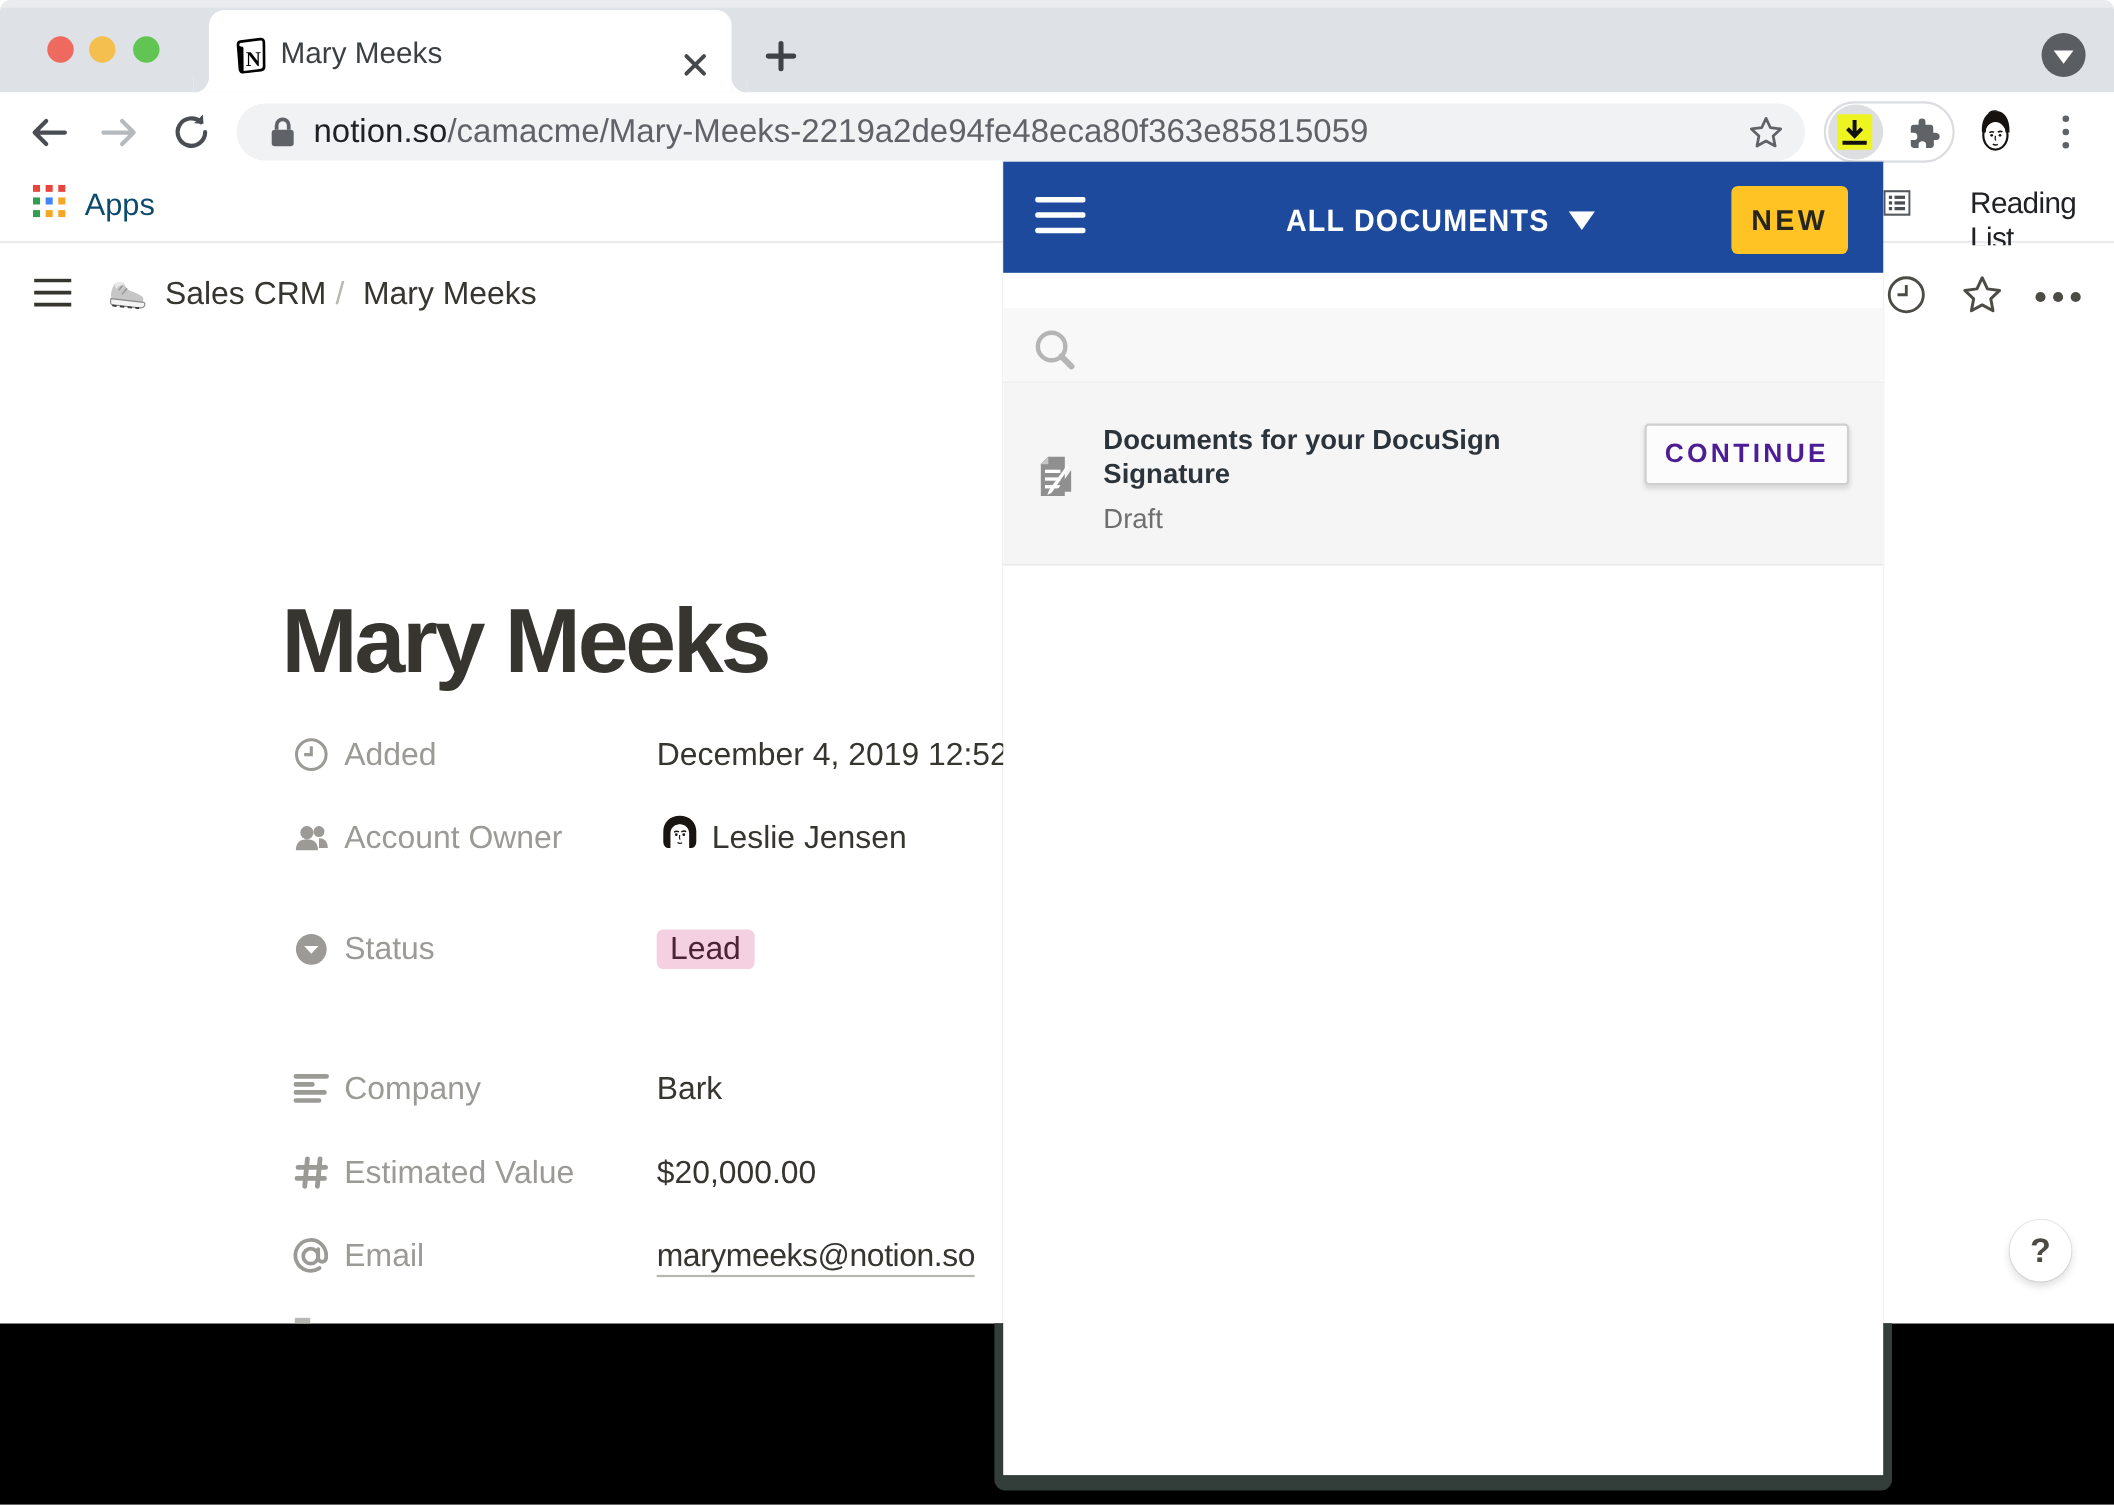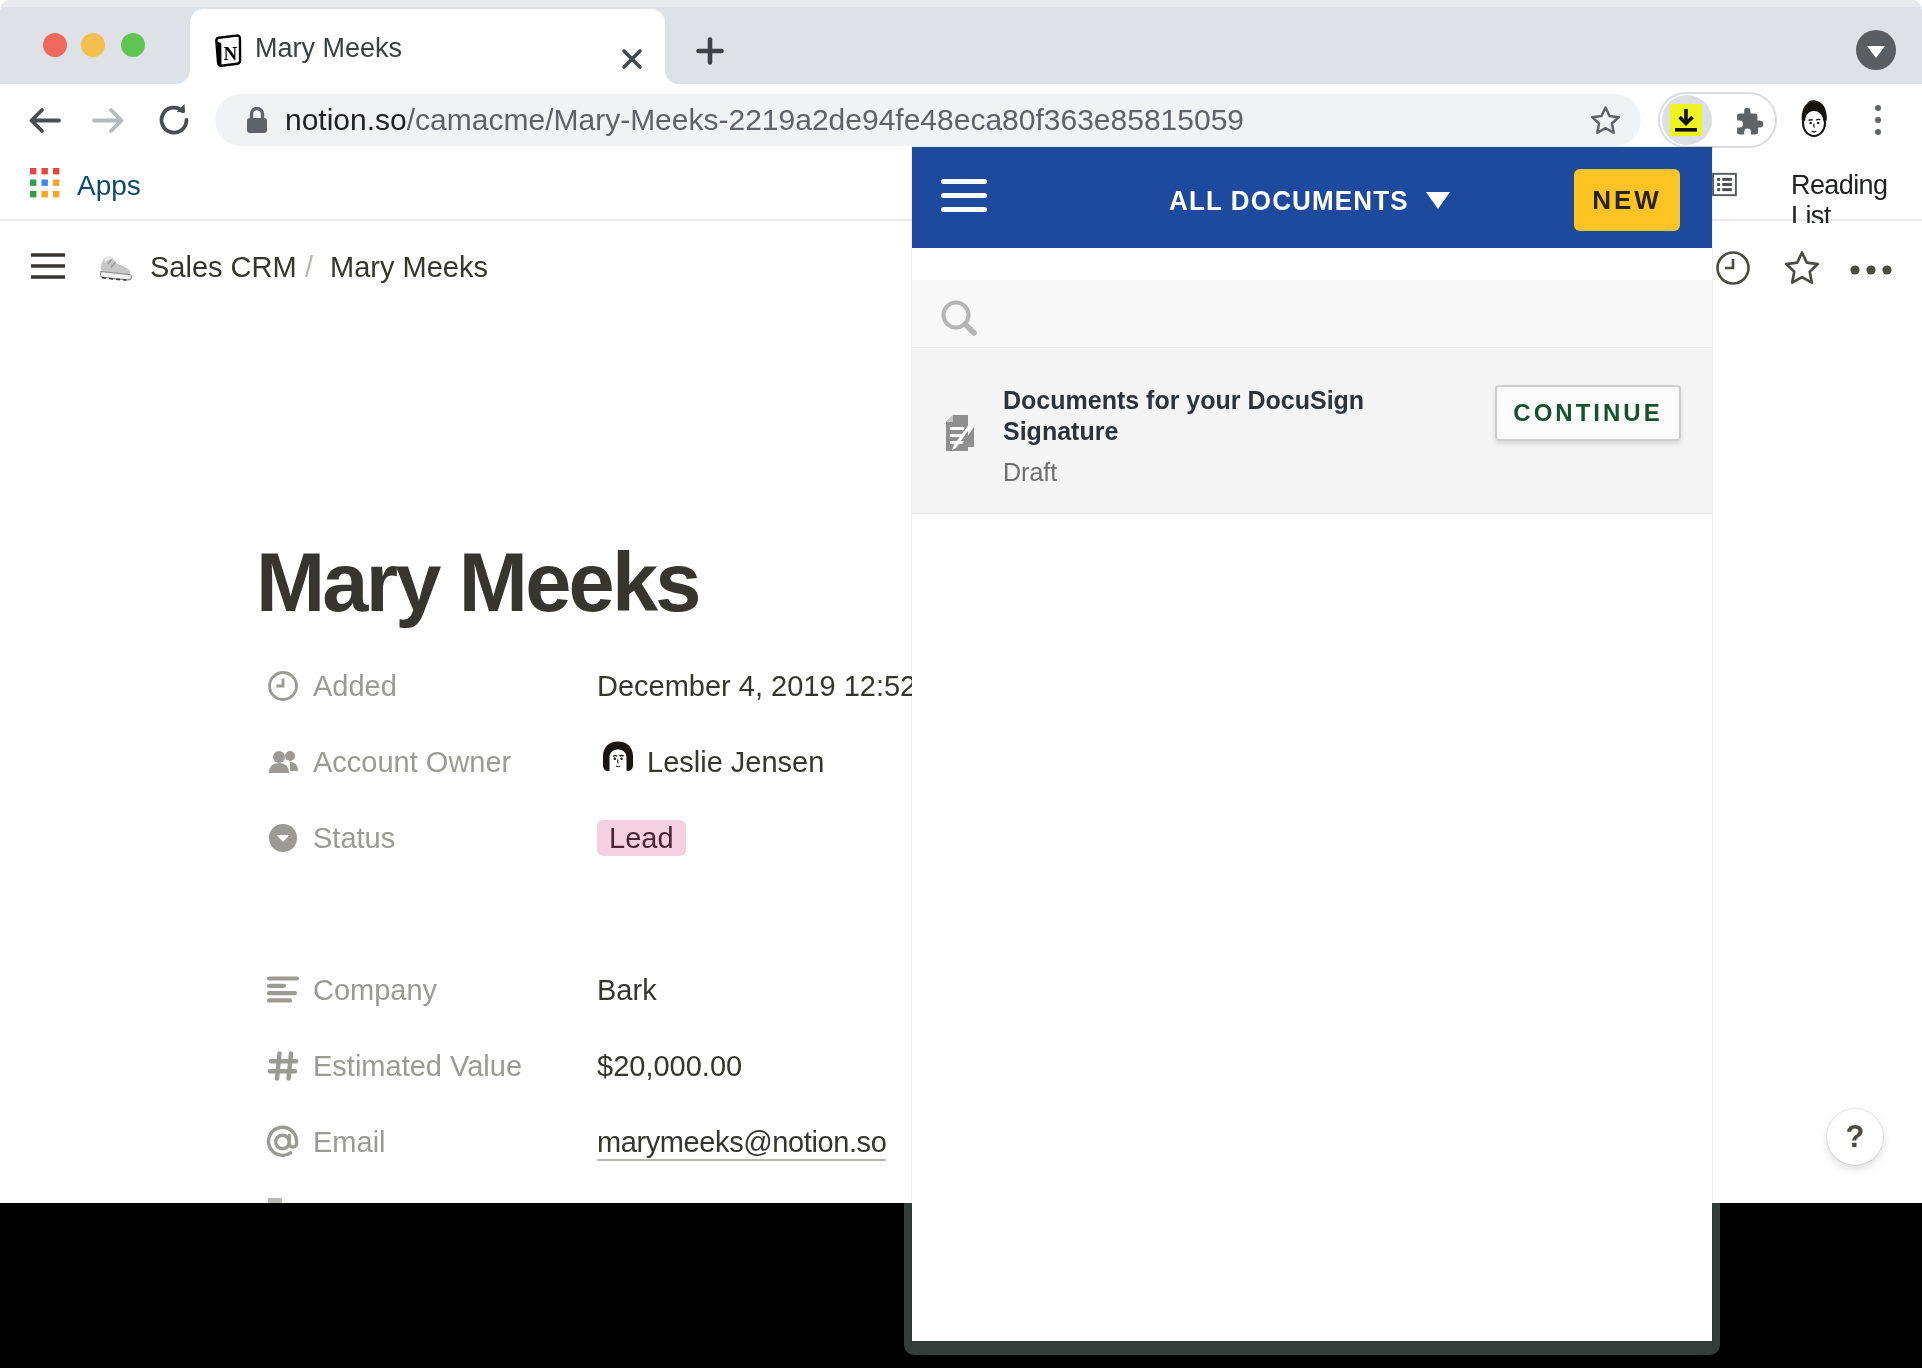--- a/index.html
+++ b/index.html
@@ -80,21 +80,21 @@
   #phead { position:absolute; left:0; top:0; width:800px; height:101px; background:#1e4a9d; }
   #phtitle { position:absolute; left:0; width:800px; text-align:center; transform:translateX(-23px); top:38px; font-size:28px; font-weight:700;
              letter-spacing:1.2px; color:#fff; }
   #pnew { position:absolute; left:662px; top:22px; width:106px; height:62px; background:#ffc423; border-radius:6px;
           text-align:center; line-height:62px; font-size:26px; font-weight:700; letter-spacing:3px; color:#27251f; }
   #psearch { position:absolute; left:0; top:101px; width:800px; height:234px; background:#f5f5f6; border-bottom:1px solid #e4e4e5;margin-top:32px; }
   #prowtitle { position:absolute; left:91px; top:105px; width:420px; font-size:25px; font-weight:700; color:#2b333b; line-height:31px; }
   #prowdraft { position:absolute; left:91px; top:178px; font-size:25px; color:#6e6e6e; }
   #pcontinue { position:absolute; left:583px; top:105px; width:186px; height:56px; background:#fcfcfc;
                border:2px solid #cfcfcf; border-radius:4px; box-shadow:0 3px 5px rgba(0,0,0,0.12);
-               text-align:center; line-height:52px; font-size:24px; font-weight:700; letter-spacing:3px; color:#14532d; }
+               text-align:center; line-height:52px; font-size:24px; font-weight:700; letter-spacing:3px; color:#4c1d95; }
 </style>
 </head>
 <body>
 <div id="app">
   <div style="position:absolute;left:0;top:1203px;width:1922px;height:165px;background:#000"></div>
   <div id="window">
     <div id="tabstrip">
       <div class="tl" id="tl-r"></div>
         <div class="tl" id="tl-y"></div>
         <div class="tl" id="tl-g"></div>
@@ -240,21 +240,21 @@
           <circle cx="18" cy="18" r="17.5" fill="#fff"></circle>
           <path d="M18 2.5 C27 2.5 33 8.5 33 17 L33 26 C33 31 29.5 32.5 26.5 31.8 L26.5 19 C26.5 13.5 23 10.5 18 10.5 C13 10.5 9.5 13.5 9.5 19 L9.5 31.8 C6.5 32.5 3 31 3 26 L3 17 C3 8.5 9 2.5 18 2.5 Z" fill="#181512"></path>
           <ellipse cx="18" cy="20" rx="8" ry="9.6" fill="#fff"></ellipse>
           <path d="M12.8 17.4 q2.4 -1.4 4.4 -.2 M19.4 17.2 q2.4 -1.4 4.4 -.2" stroke="#181512" stroke-width="1.35" fill="none"></path>
           <circle cx="14.8" cy="19.8" r="1.25" fill="#181512"></circle>
             <circle cx="21.6" cy="19.8" r="1.25" fill="#181512"></circle>
           <path d="M17.9 20.3 q-.6 3 .4 4 M15.9 27 q2.3 1.4 4.3 .1" stroke="#181512" stroke-width="1.1" fill="none"></path>
         </svg>
         <div class="pvalue" style="left:391px">Leslie Jensen</div>
       </div>
-      <div class="prop" style="top:591px">
+      <div class="prop" style="top:616px">
         <svg class="pico" viewBox="0 0 34 34">
             <circle cx="17" cy="17" r="14" fill="#9b9a97"></circle>
             <path d="M10.5 14 L17 21 L23.5 14 Z" fill="#fff"></path>
           </svg>
         <div class="plabel">Status</div>
         <div class="tag" id="tag-lead">Lead</div>
       </div>
       <div class="prop" style="top:743px">
         <svg class="pico" viewBox="0 0 34 34">
             <path d="M3 5.5 H31 M3 12.8 H18 M3 20.1 H29 M3 27.4 H24" stroke="#9b9a97" stroke-width="4.2" stroke-linecap="round"></path>

